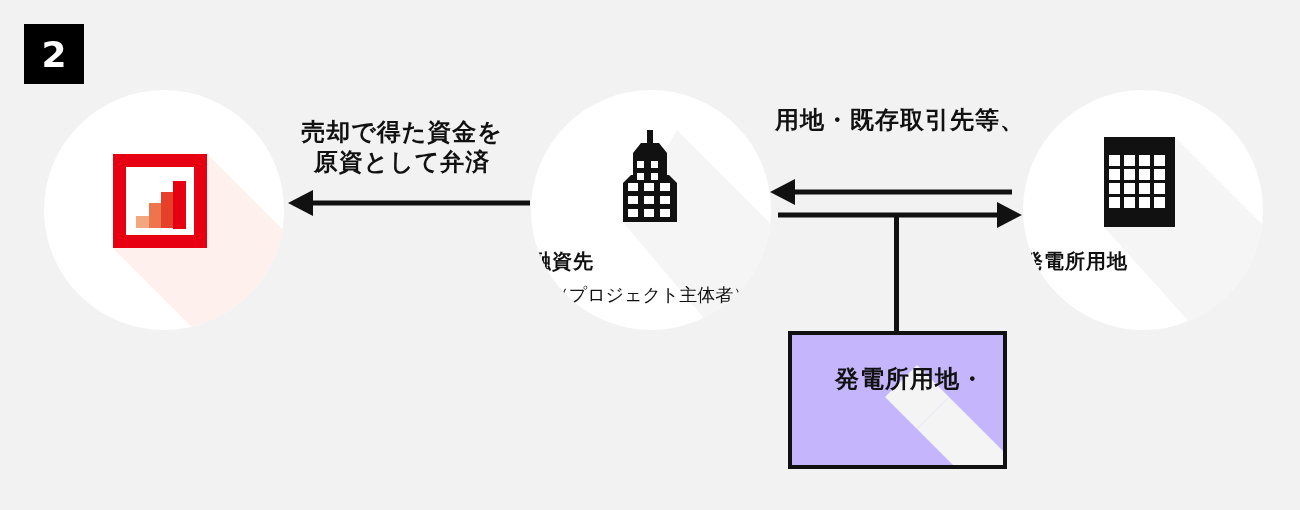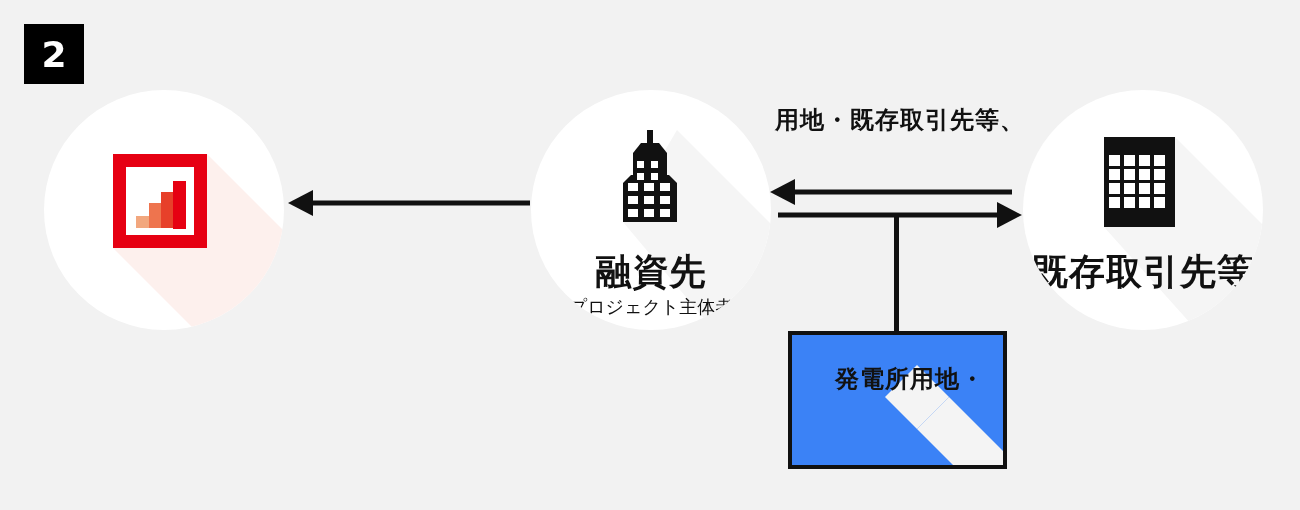--- a/index.html
+++ b/index.html
@@ -17,39 +17,39 @@
   }
   .circle-lender{left:44px;}
   .circle-borrower{left:531px;}
   .circle-existing{left:1023px;}
   .wedge{position:absolute;left:0;top:0;}
   .icon{position:absolute;}
   .logo-icon{left:69px;top:64px;}
   .tower-icon{left:92px;top:40px;}
   .office-icon{left:81px;top:47px;}
   .node-label{
-    position:absolute;left:0;top:158px;width:100%;text-align:center;
-    font-weight:bold;font-size:36px;letter-spacing:1px;white-space:nowrap;
+    position:absolute;left:0;top:158px;width:100%;
+    font-weight:bold;font-size:20px;letter-spacing:1px;white-space:nowrap;
   }
   .node-sublabel{
     position:absolute;left:-10px;top:193px;width:260px;text-align:center;
-    font-size:18px;white-space:nowrap;margin-top:12px;
+    font-size:18px;white-space:nowrap;
   }
   .flow-label{
     position:absolute;text-align:center;font-weight:bold;font-size:24px;
     line-height:30px;letter-spacing:1px;white-space:nowrap;
   }
   .repayment-label{left:252px;width:300px;top:117px;}
   .sale-label{left:748px;width:304px;top:105px;}
   .connectors{position:absolute;left:0;top:0;pointer-events:none;}
   .connectors line{stroke:#111;stroke-width:5;}
   .connectors polygon{fill:#111;}
   .asset-box{
     position:absolute;left:788px;top:331px;width:219px;height:138px;
-    background:#3b82f6;border:4px solid #111;box-sizing:border-box;overflow:hidden;
+    background:#c4b5fd;border:4px solid #111;box-sizing:border-box;overflow:hidden;
   }
   .asset-text{
     position:absolute;left:43px;top:26px;font-weight:bold;font-size:24px;
     line-height:36px;letter-spacing:1px;white-space:nowrap;
   }
   .watermark{position:absolute;left:0;top:0;}
 </style>
 </head>
 <body>
 
@@ -113,23 +113,27 @@
       <rect x="50" y="32" width="11" height="11" fill="#fff"></rect>
       <rect x="5" y="46" width="11" height="11" fill="#fff"></rect>
       <rect x="20" y="46" width="11" height="11" fill="#fff"></rect>
       <rect x="35" y="46" width="11" height="11" fill="#fff"></rect>
       <rect x="50" y="46" width="11" height="11" fill="#fff"></rect>
       <rect x="5" y="60" width="11" height="11" fill="#fff"></rect>
       <rect x="20" y="60" width="11" height="11" fill="#fff"></rect>
       <rect x="35" y="60" width="11" height="11" fill="#fff"></rect>
       <rect x="50" y="60" width="11" height="11" fill="#fff"></rect>
     </svg>
-    <div class="node-label">既存取引先等</div>
+    <div class="node-label">発電所用地</div>
   </div>
 
+  <div class="flow-label repayment-label">
+    <div>売却で得た資金を</div>
+    <div>原資として弁済</div>
+  </div>
   <div class="flow-label sale-label">
     <div>用地・既存取引先等、</div>
   </div>
 
   <svg class="connectors" width="1300" height="510">
     <g>
       <line x1="308" y1="203" x2="530" y2="203"></line>
       <polygon points="288,203 313,190 313,216"></polygon>
     </g>
     <g>

